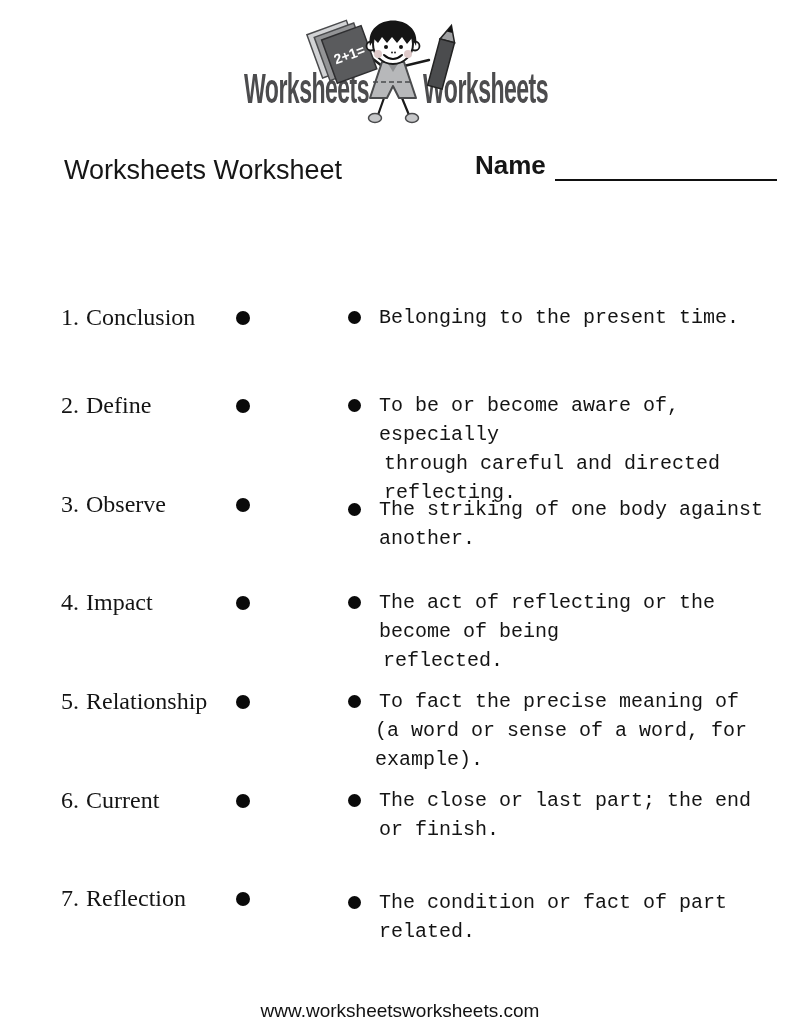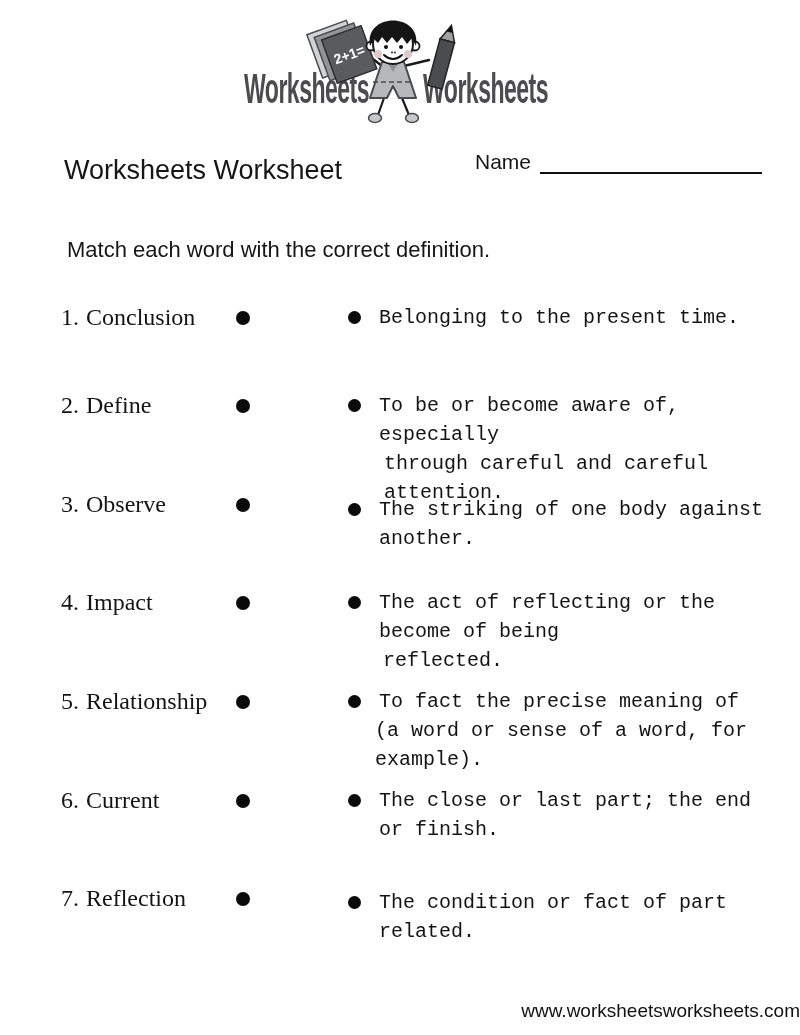--- a/index.html
+++ b/index.html
@@ -14,21 +14,21 @@
     position:absolute; top:68px; font-weight:bold; font-size:42px; line-height:42px;
     color:#4c4c4e; letter-spacing:-1px; transform:scaleX(0.55); transform-origin:left top;
     white-space:nowrap;
   }
   .logo-word.left  { left:244px; }
   .logo-word.right { left:423px; }
   .logo-art { position:absolute; left:300px; top:10px; width:168px; height:122px; z-index:2; }
 
   
   .title { position:absolute; left:64px; top:154px; font-size:27px; line-height:32px; color:#161616; }
-  .name-block { position:absolute; left:475px; top:150px; font-size:21px; color:#161616; }
+  .name-block { position:absolute; left:475px; top:150px; font-size:26px; color:#161616;font-weight:bold; }
   .name-label { display:inline-block; vertical-align:bottom; }
   .name-line  { display:inline-block; width:222px; height:24px; margin-left:9px;
                 border-bottom:2px solid #111; vertical-align:bottom; }
 
   .instruction { position:absolute; left:67px; top:237px; font-size:22px; color:#161616; }
 
   
   .row { position:absolute; left:0; width:800px; }
   .word {
     position:absolute; left:61px; top:0; font-size:24px; line-height:30px;
@@ -40,21 +40,21 @@
     background:#0a0a0a;
   }
   .dot.word-dot { left:236px; }
   .dot.def-dot  { left:348px; width:13px; height:13px; top:9px; }
   .def {
     position:absolute; left:379px; top:1px; width:400px;
     font-size:20px; line-height:29px; color:#141414;font-family:Liberation Mono, monospace;
   }
 
   
-  .footer { position:absolute; left:0; top:1000px; width:800px; text-align:right;
+  .footer { position:absolute; left:0; top:1000px; width:800px; text-align:center;
             font-size:19px; color:#111; }
 </style>
 </head>
 <body>
 
 <div class="page">
 
   <div>
     <span class="logo-word left">Worksheets</span>
     <span class="logo-word right">Worksheets</span>
@@ -98,38 +98,37 @@
       <circle cx="78" cy="44" r="4" fill="#ddc9c9"></circle>
       <circle cx="108" cy="44" r="4" fill="#ddc9c9"></circle>
     </svg>
   </div>
 
   <div class="title">Worksheets Worksheet</div>
   <div class="name-block">
     <span class="name-label">Name</span><span class="name-line"></span>
   </div>
 
-  <div class="instruction">Match each word with the correct definition.</div>
 
   <div class="row" style="top:302px">
     <div class="word"><span class="num">1.</span><span>Conclusion</span></div>
     <span class="dot word-dot"></span>
     <span class="dot def-dot"></span>
     <div class="def">
       <div>Belonging to the present time.</div>
     </div>
   </div>
 
   <div class="row" style="top:390px">
     <div class="word"><span class="num">2.</span><span>Define</span></div>
     <span class="dot word-dot"></span>
     <span class="dot def-dot"></span>
     <div class="def">
       <div>To be or become aware of, especially</div>
-      <div style="padding-left:5px">through careful and careful attention.</div>
+      <div style="padding-left:5px">through careful and directed reflecting.</div>
     </div>
   </div>
 
   <div class="row" style="top:489px">
     <div class="word"><span class="num">3.</span><span>Observe</span></div>
     <span class="dot word-dot"></span>
     <span class="dot def-dot" style="top:14px"></span>
     <div class="def" style="top:6px">
       <div>The striking of one body against another.</div>
     </div>

